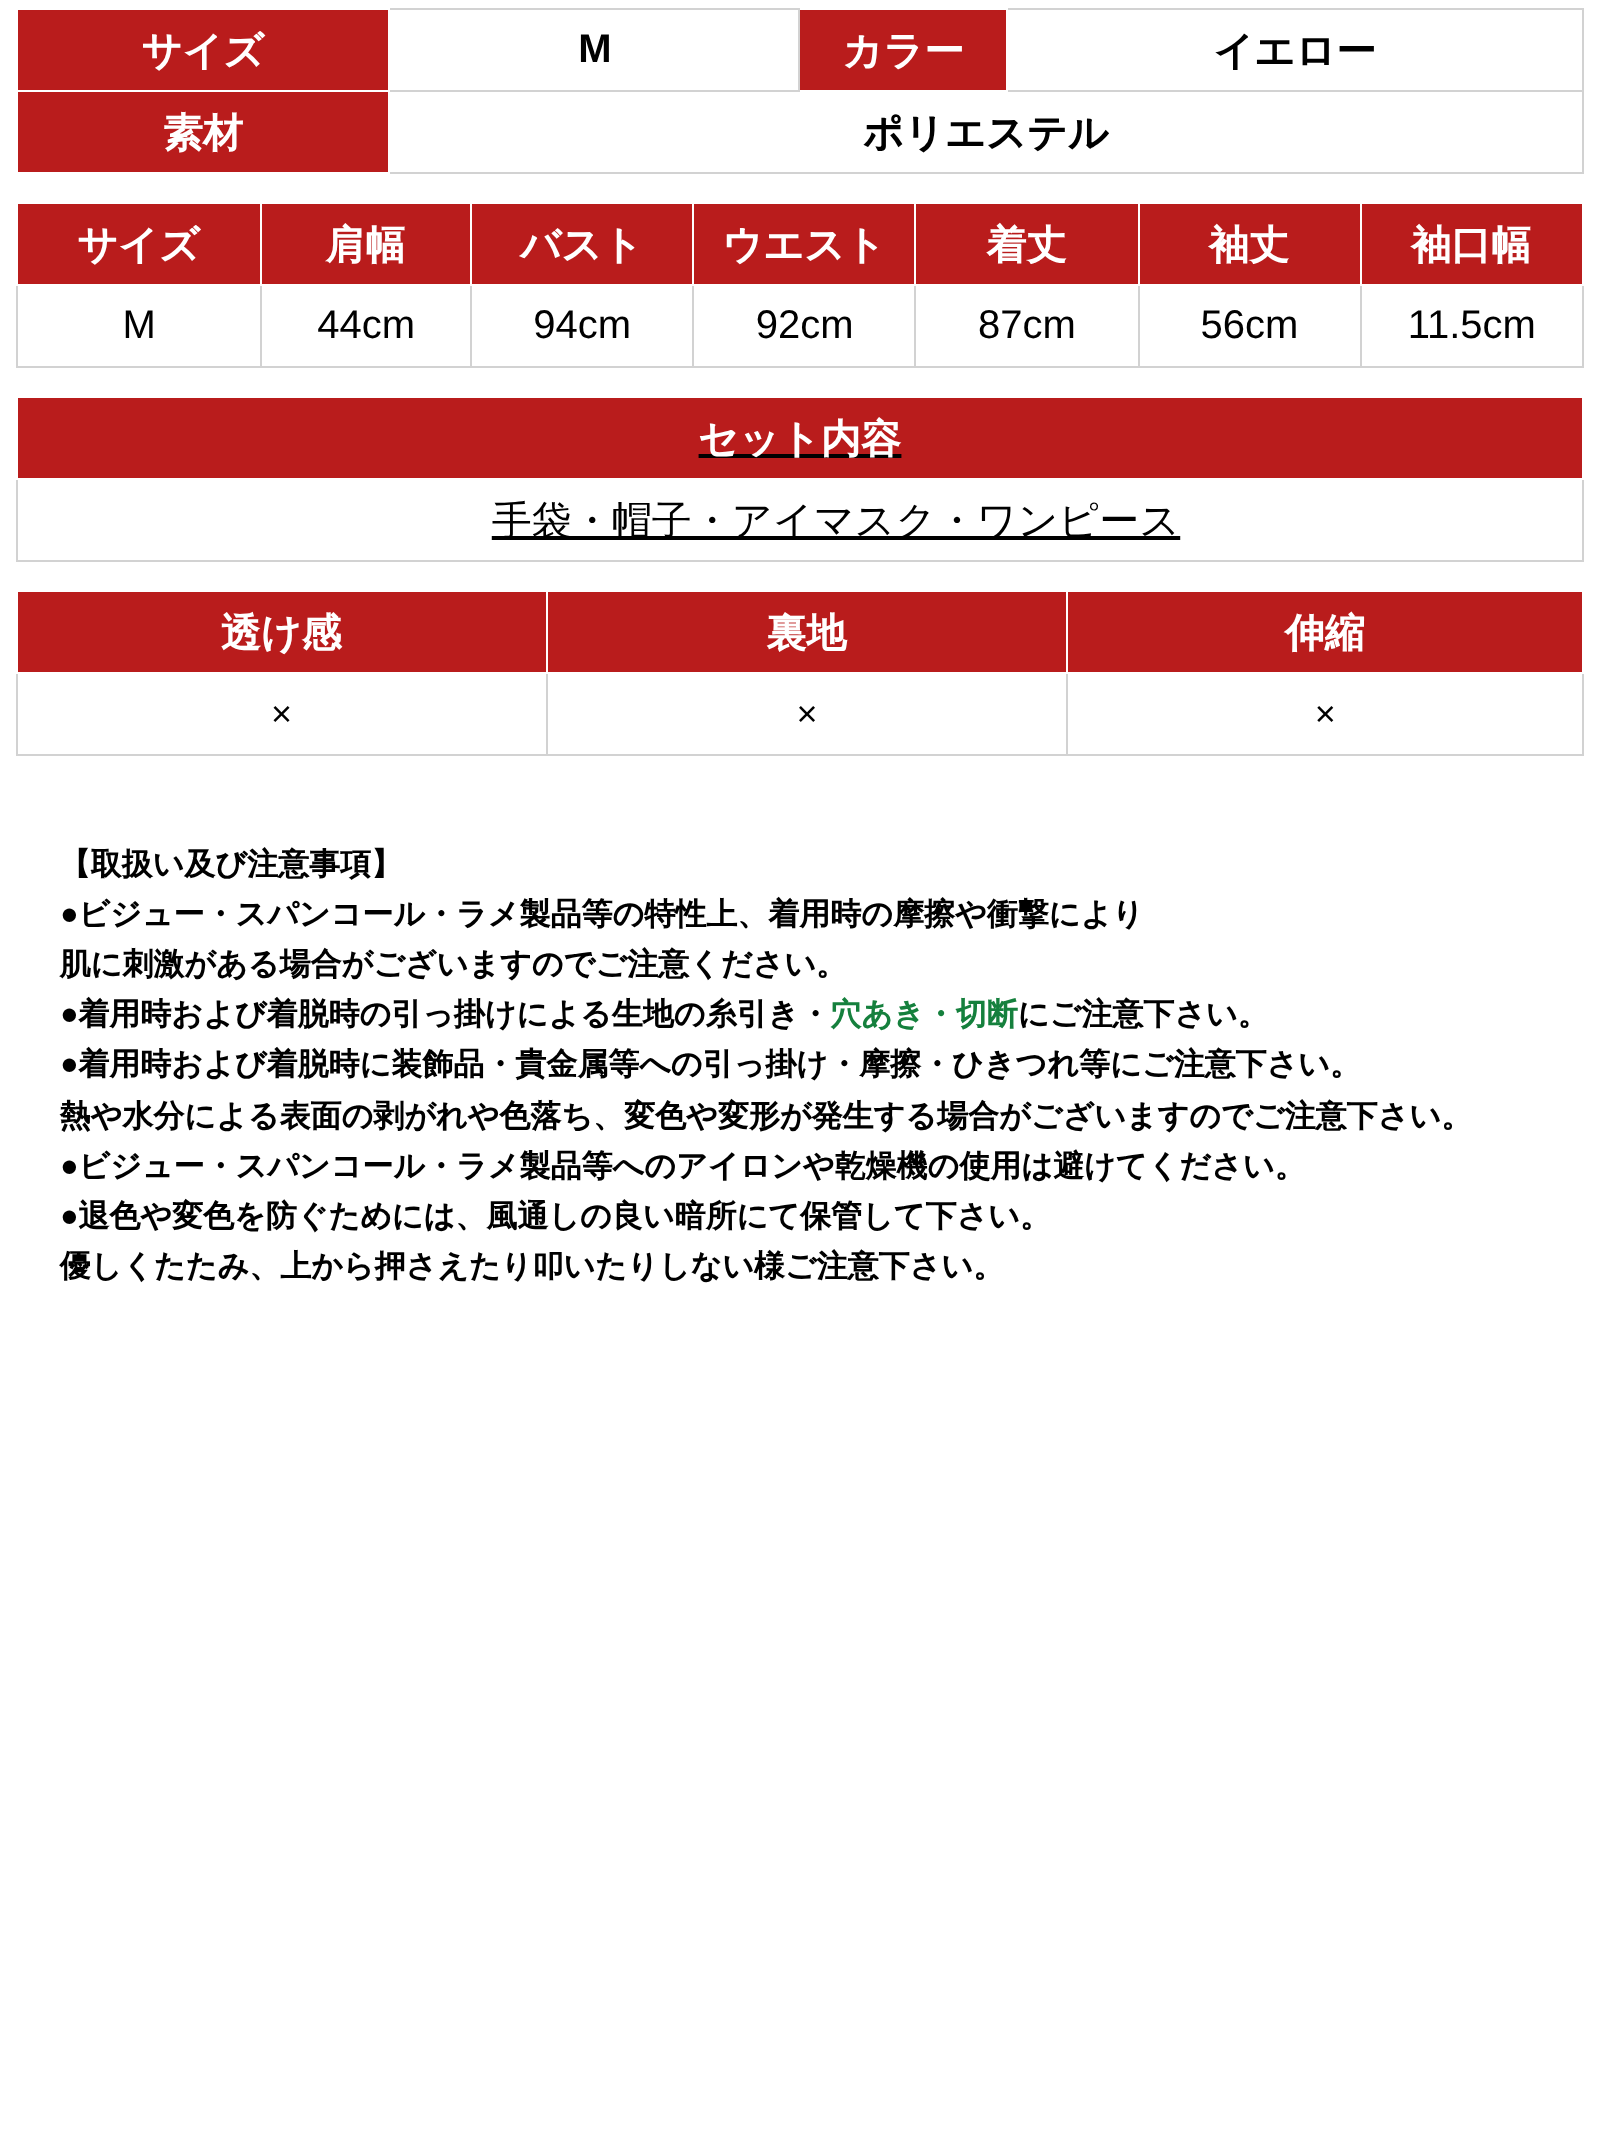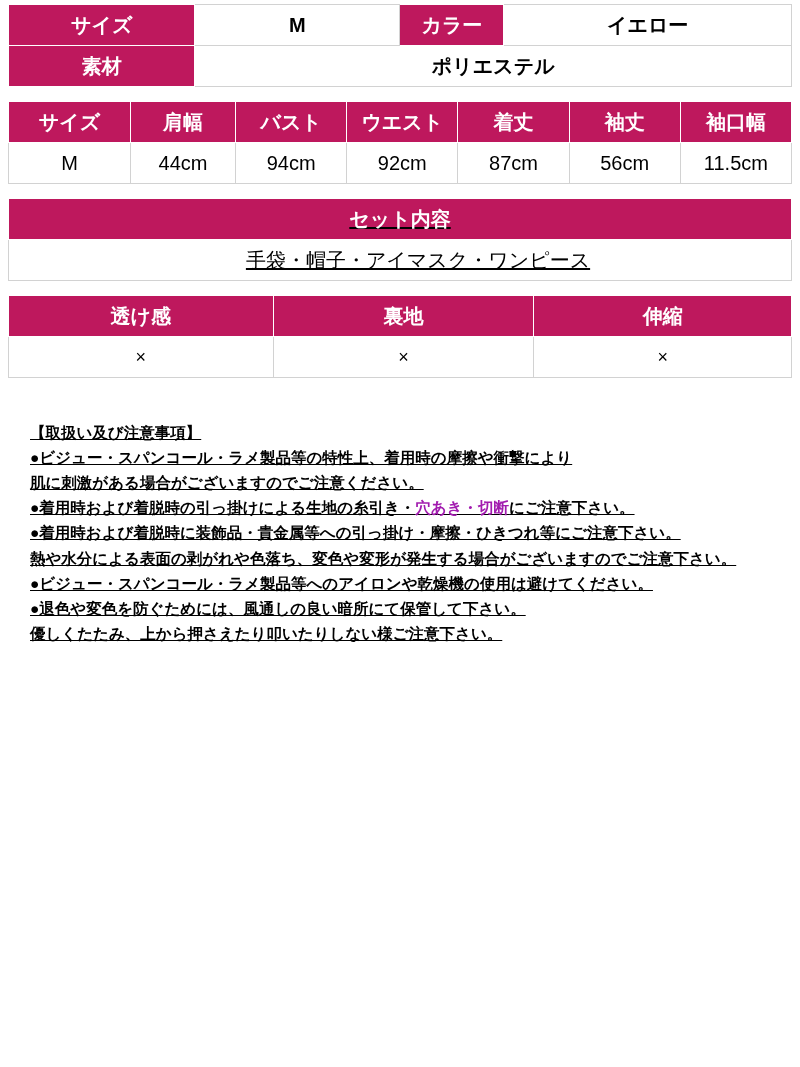--- a/index.html
+++ b/index.html
@@ -30,21 +30,21 @@
   table.spec td, table.spec th {
     border: 1px solid #ffffff;
     text-align: center;
     vertical-align: middle;
     font-weight: bold;
     font-size: 20px;
     height: 40px;
     padding: 0;
   }
   .hdr {
-    background: #be185d;
+    background: #b91c1c;
     color: #ffffff;
   }
   .val {
     background: #ffffff;
     color: #000000;
     border: 1px solid #d2d2d2 !important;
   }
 
   
   .t1 { margin-bottom: 14px; }
@@ -69,24 +69,23 @@
   .t5 td { height: 38px; font-size: 21px; }
   .t5 td.val { font-weight: normal; font-size: 18px; }
 
   .notes {
     margin-top: 42px;
     padding-left: 22px;
     font-size: 15.5px;
     line-height: 1.62;
     font-weight: bold;
     color: #000000;
-    text-decoration: underline;
   }
   .notes .line { white-space: nowrap; }
-  .notes .hl { color: #a21caf; }
+  .notes .hl { color: #15803d; }
 </style>
 </head>
 <body>
 
 <div class="page">
 
   <table class="spec t1">
     <tbody>
       <tr>
         <td class="hdr" style="width:23.8%">サイズ</td>

